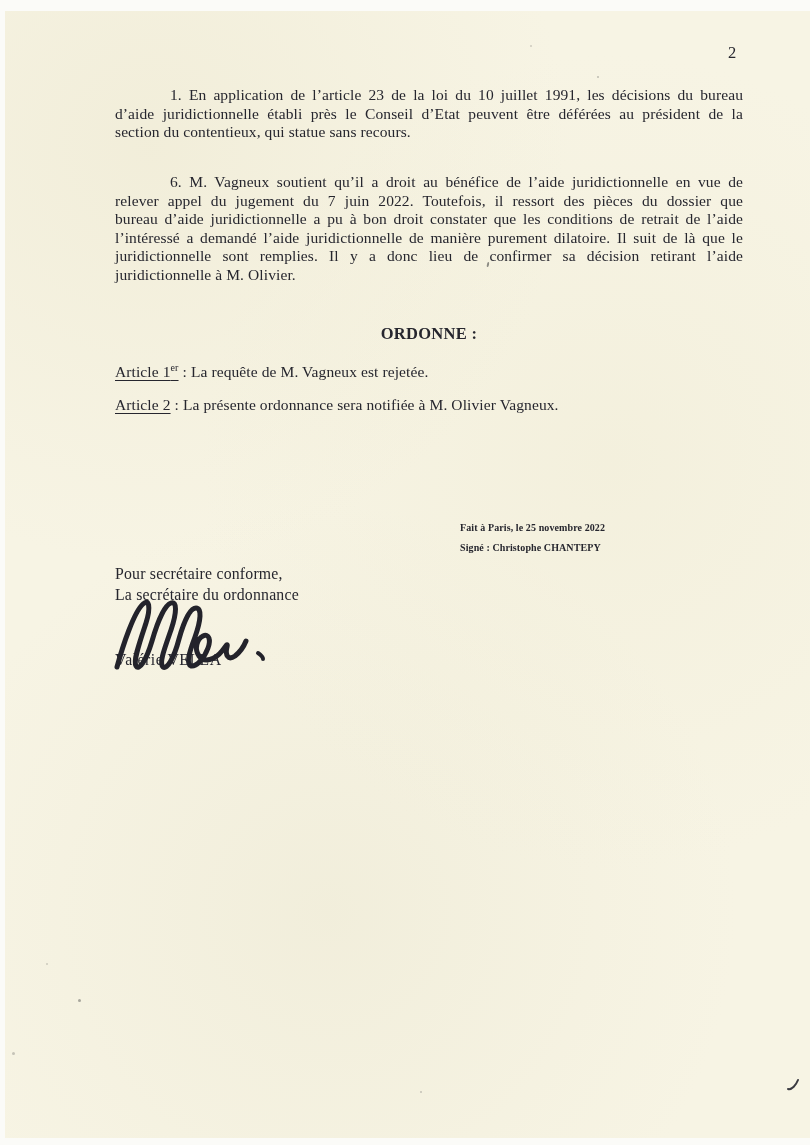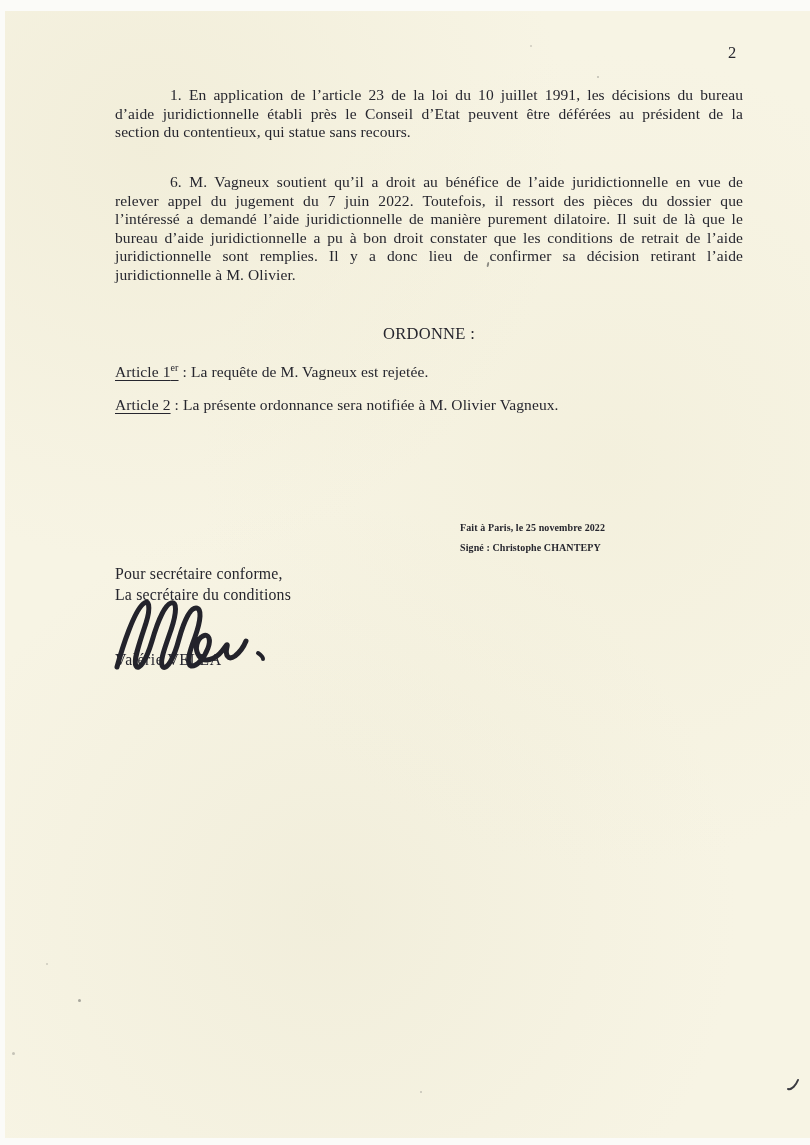--- a/index.html
+++ b/index.html
@@ -33,21 +33,21 @@
     letter-spacing:.1px;
   }
   .jline{text-align:justify;text-align-last:justify;white-space:normal;}
   .jline.indent{padding-left:55px;}
   .jline.last{text-align-last:left;}
   .par1{top:86px;}
   .par2{top:173px;}
 
   .ordonne{
     position:absolute;left:115px;top:324px;width:628px;
-    text-align:center;font-weight:normal;font-size:16.5px;
+    text-align:center;font-weight:bold;font-size:16.5px;
     letter-spacing:.3px;
   }
   .article{
     position:absolute;left:115px;font-size:15.5px;letter-spacing:.1px;
   }
   .art1{top:363px;}
   .art2{top:396px;}
   .article .lbl{text-decoration:underline;text-underline-offset:2.5px;}
   .article sup{font-size:10px;line-height:0;}
 
@@ -88,22 +88,22 @@
 
   <div class="par par1">
     <div class="jline indent">1. En application de l’article 23 de la loi du 10 juillet 1991, les décisions du bureau</div>
     <div class="jline">d’aide juridictionnelle établi près le Conseil d’Etat peuvent être déférées au président de la</div>
     <div class="jline last">section du contentieux, qui statue sans recours.</div>
   </div>
 
   <div class="par par2">
     <div class="jline indent">6. M. Vagneux soutient qu’il a droit au bénéfice de l’aide juridictionnelle en vue de</div>
     <div class="jline">relever appel du jugement du 7 juin 2022. Toutefois, il ressort des pièces du dossier que</div>
+    <div class="jline">bureau d’aide juridictionnelle a pu à bon droit constater que les conditions de retrait de l’aide</div>
     <div class="jline">l’intéressé a demandé l’aide juridictionnelle de manière purement dilatoire. Il suit de là que le</div>
-    <div class="jline">bureau d’aide juridictionnelle a pu à bon droit constater que les conditions de retrait de l’aide</div>
     <div class="jline">juridictionnelle sont remplies. Il y a donc lieu de confirmer sa décision retirant l’aide</div>
     <div class="jline last">juridictionnelle à M. Olivier.</div>
   </div>
 
   <div class="ordonne">ORDONNE :</div>
 
   <div class="article art1">
     <span class="lbl"><span>Article 1</span><sup>er</sup></span><span> : La requête de M. Vagneux est rejetée.</span>
   </div>
 
@@ -111,21 +111,21 @@
     <span class="lbl"><span>Article 2</span></span><span> : La présente ordonnance sera notifiée à M. Olivier Vagneux.</span>
   </div>
 
   <div class="signoff">
     <div>Fait à Paris, le 25 novembre 2022</div>
     <div>Signé : Christophe CHANTEPY</div>
   </div>
 
   <div class="cert">
     <div>Pour secrétaire conforme,</div>
-    <div>La secrétaire du conditions</div>
+    <div>La secrétaire du ordonnance</div>
   </div>
 
   <div class="sig-name">Valérie VELLA</div>
 
   <svg class="sig-svg" width="165" height="82" viewBox="0 0 165 82">
     <g fill="none" stroke="#23232b" stroke-linecap="round" stroke-linejoin="round">
       <path stroke-width="5" d="M9 70
         C15 48 26 15 35 7
         C41 1 43 10 38 26
         C31 47 25 64 28 69

